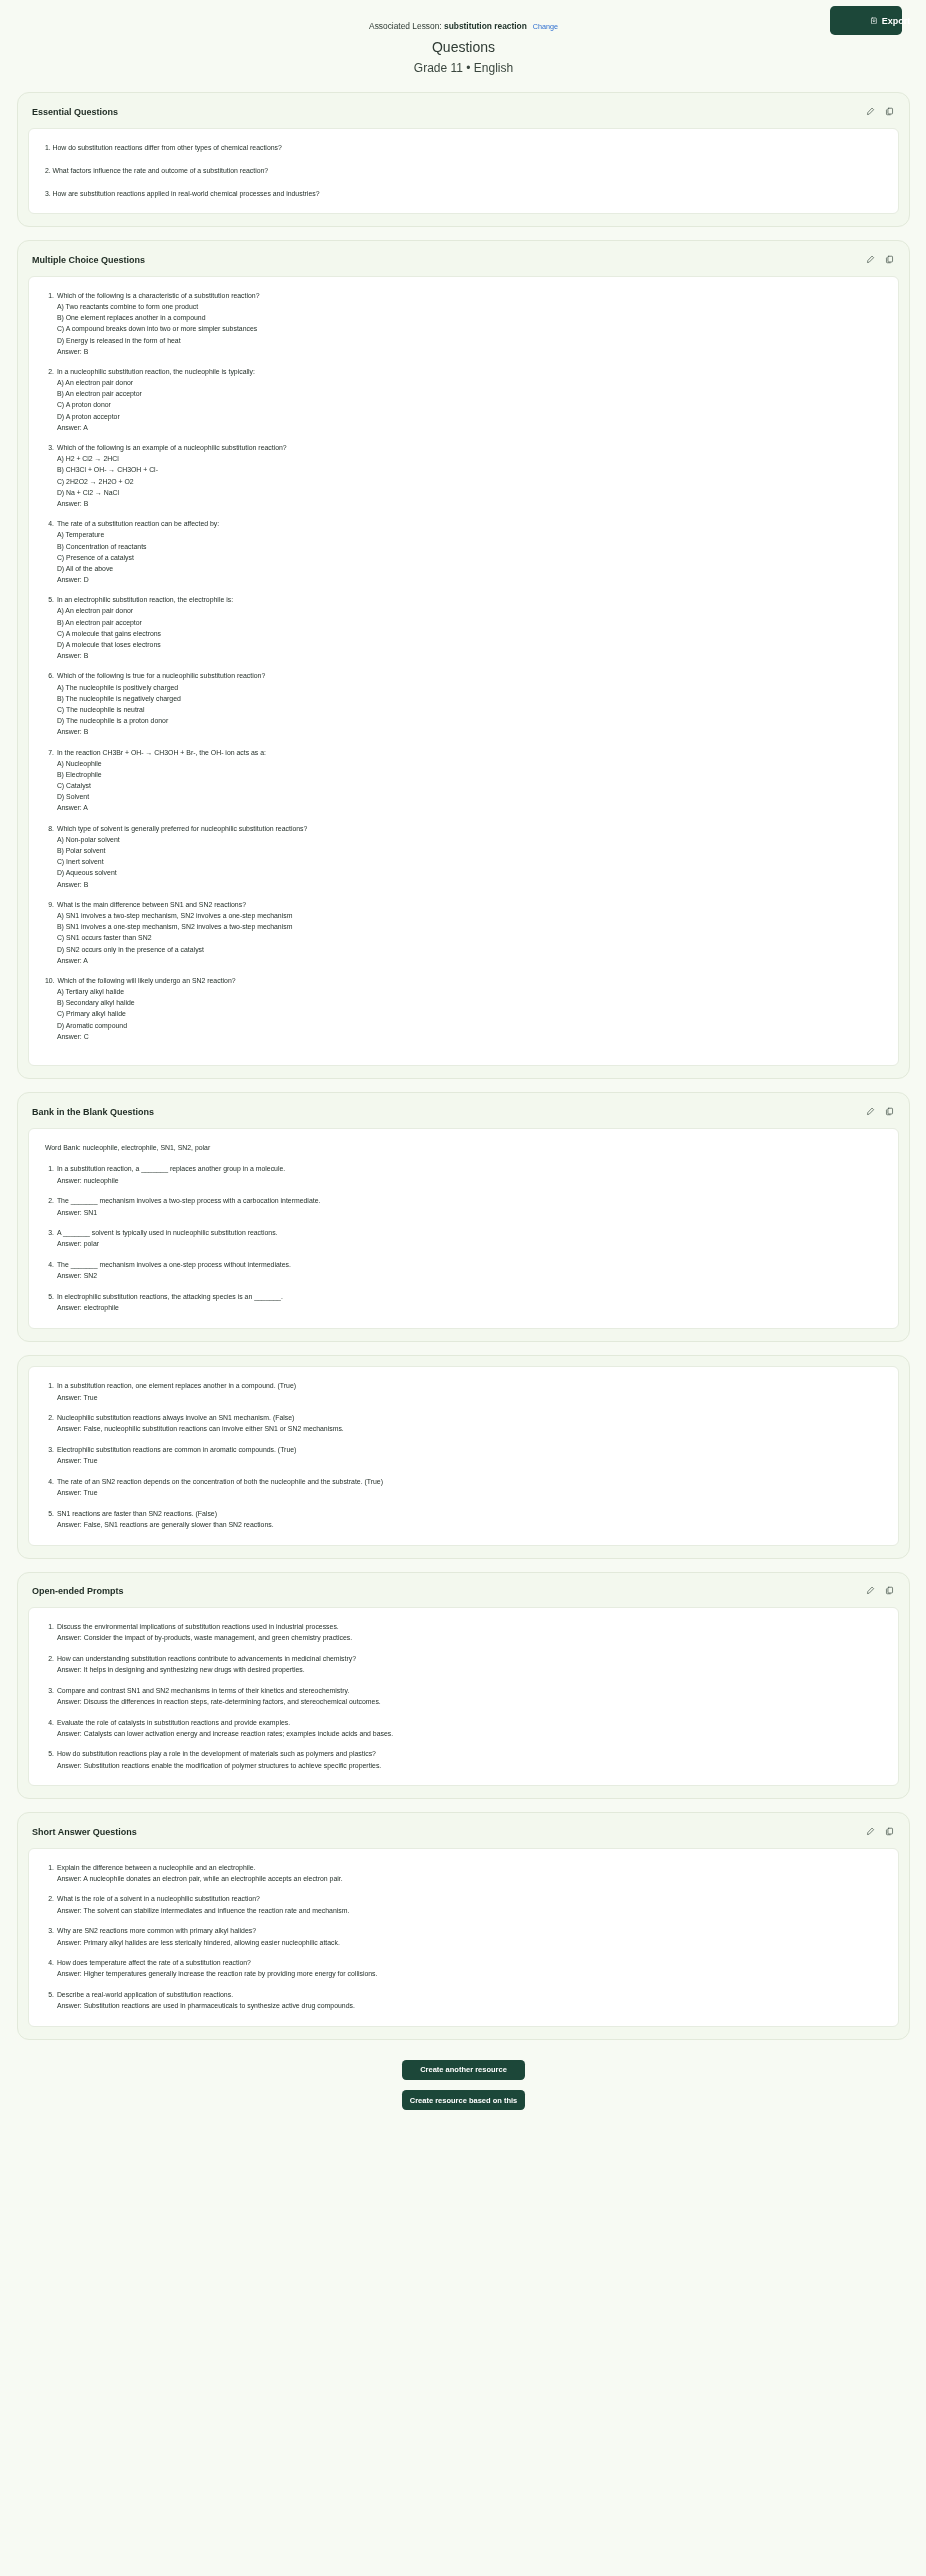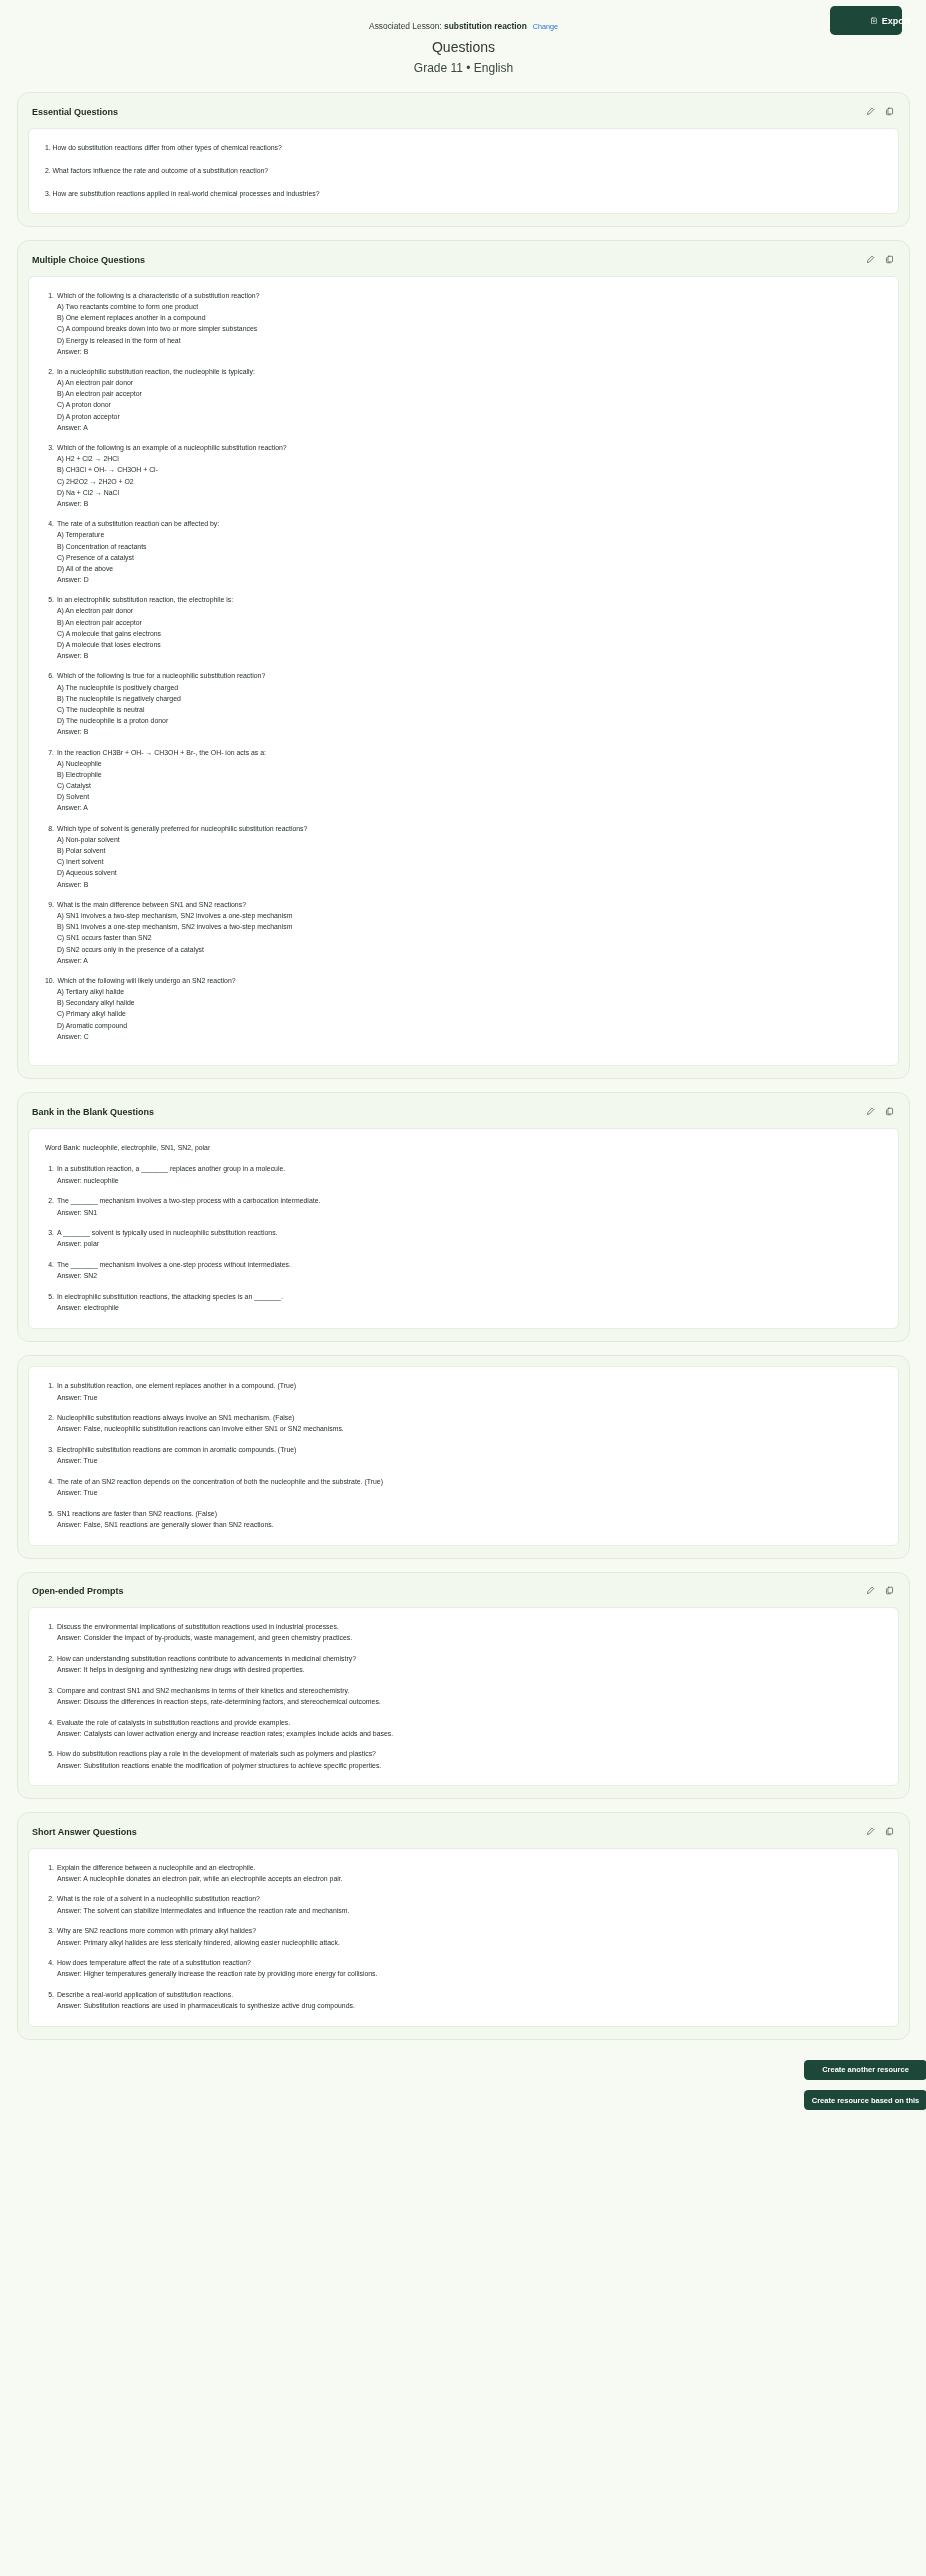--- a/index.html
+++ b/index.html
@@ -144,21 +144,21 @@
     color: #24302a;
     margin-bottom: 10.7px;
   }
   .mc-list .q-item { margin-bottom: 9px; }
 
   
   .footer {
     margin-top: 20px;
     display: flex;
     flex-direction: column;
-    align-items: flex-end;
+    align-items: center;
     gap: 10.7px;
   }
   .footer-btn {
     width: 123px;
     height: 20px;
     background: #1c4739;
     color: #ffffff;
     border: none;
     border-radius: 4.2px;
     font-size: 7.5px;

